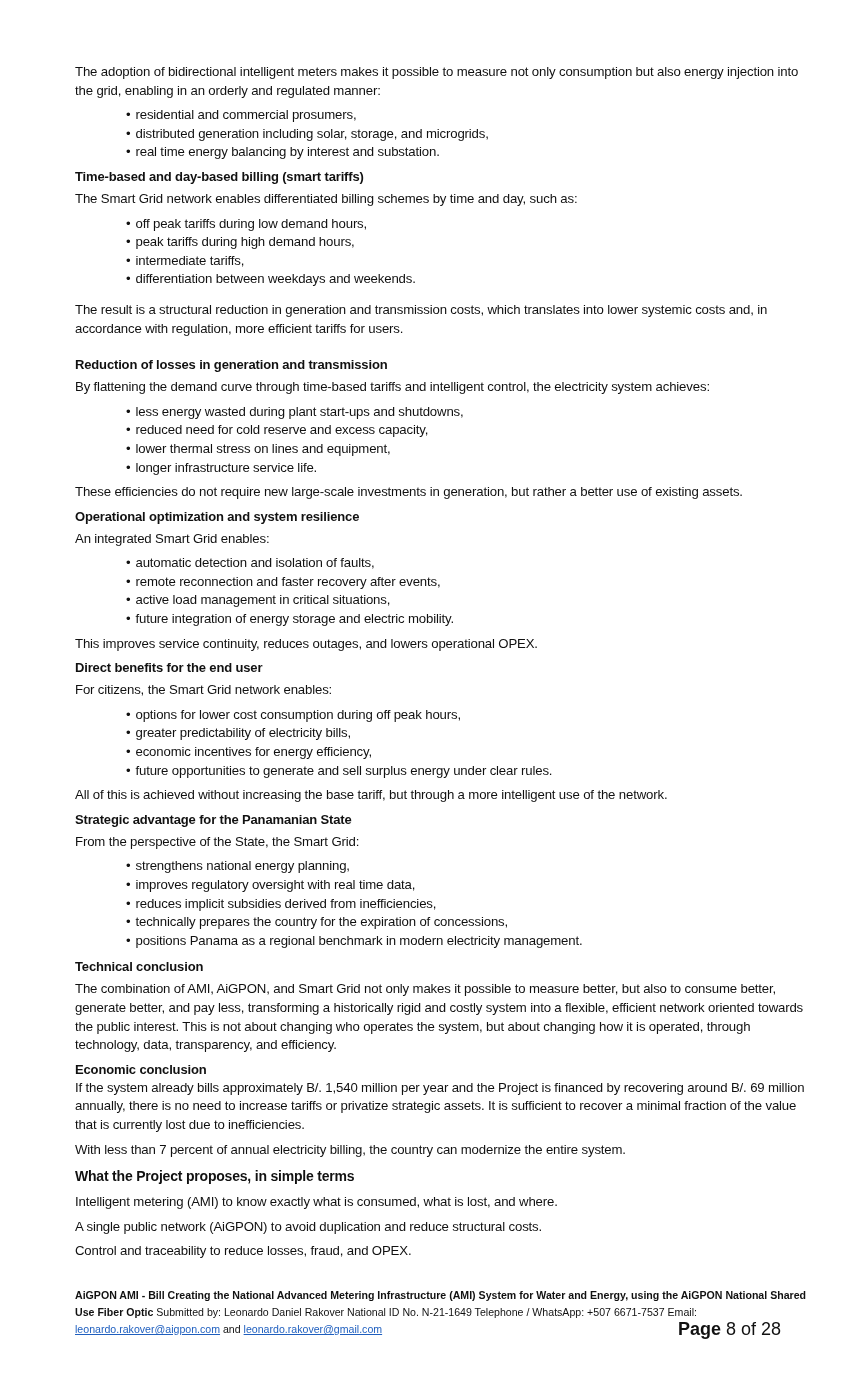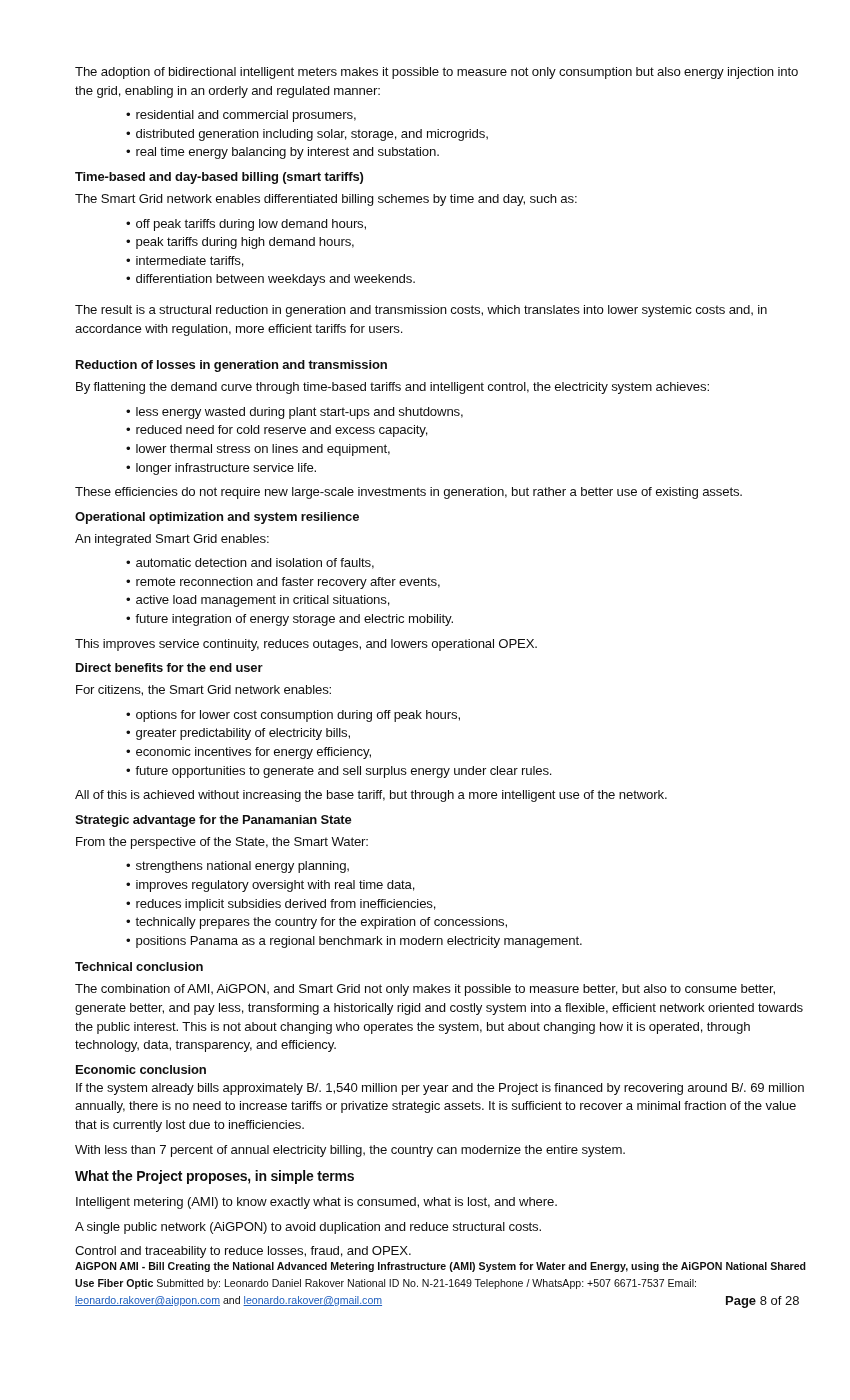--- a/index.html
+++ b/index.html
@@ -6,24 +6,24 @@
   body { width: 850px; height: 1400px; position: relative; overflow: hidden;
          font-family: "Liberation Sans", sans-serif; color: #111; }
   .page { position: absolute; left: 75px; top: 24px; width: 735px; margin-top: 39px; }
   .p { font-size: 13.2px; line-height: 18.6px; margin: 0 0 6px 0; letter-spacing: -0.15px; }
   .h { font-size: 13px; font-weight: bold; line-height: 18px; margin: 0 0 4px 0; letter-spacing: -0.15px; }
   .h2 { font-size: 14px; font-weight: bold; line-height: 22px; margin: 6px 0 6px 0; letter-spacing: -0.2px; }
   ul { list-style: none; margin: 0 0 6px 0; padding: 0 0 0 51px; }
   li { font-size: 13.2px; line-height: 18.6px; letter-spacing: -0.15px; }
   li::before { content: "\2022"; margin-right: 5px; }
   .gap { height: 12px; }
-  .footer { position: absolute; left: 75px; top: 1258px; width: 735px; font-size: 10.6px; line-height: 17px; color: #111; }
+  .footer { position: absolute; left: 75px; top: 1287px; width: 735px; font-size: 10.6px; line-height: 17px; color: #111; }
   .footer b { font-weight: bold; }
   .footer a { color: #1f5fbf; text-decoration: underline; }
-  .pagenum { position: absolute; left: 603px; top: 34px; font-size: 13px; margin-left: 47px; }
+  .pagenum { position: absolute; left: 603px; top: 34px; font-size: 18px; }
   .pagenum b { font-weight: bold; }
 </style>
 </head>
 <body>
 
 <div class="page">
   <p class="p">The adoption of bidirectional intelligent meters makes it possible to measure not only consumption but also energy injection into the grid, enabling in an orderly and regulated manner:</p>
   <ul>
     <li>residential and commercial prosumers,</li>
     <li>distributed generation including solar, storage, and microgrids,</li>
@@ -65,21 +65,21 @@
   <p class="p">For citizens, the Smart Grid network enables:</p>
   <ul>
     <li>options for lower cost consumption during off peak hours,</li>
     <li>greater predictability of electricity bills,</li>
     <li>economic incentives for energy efficiency,</li>
     <li>future opportunities to generate and sell surplus energy under clear rules.</li>
   </ul>
   <p class="p">All of this is achieved without increasing the base tariff, but through a more intelligent use of the network.</p>
 
   <div class="h">Strategic advantage for the Panamanian State</div>
-  <p class="p">From the perspective of the State, the Smart Water:</p>
+  <p class="p">From the perspective of the State, the Smart Grid:</p>
   <ul style="margin-bottom:8px">
     <li>strengthens national energy planning,</li>
     <li>improves regulatory oversight with real time data,</li>
     <li>reduces implicit subsidies derived from inefficiencies,</li>
     <li>technically prepares the country for the expiration of concessions,</li>
     <li>positions Panama as a regional benchmark in modern electricity management.</li>
   </ul>
 
   <div class="h">Technical conclusion</div>
   <p class="p">The combination of AMI, AiGPON, and Smart Grid not only makes it possible to measure better, but also to consume better, generate better, and pay less, transforming a historically rigid and costly system into a flexible, efficient network oriented towards the public interest. This is not about changing who operates the system, but about changing how it is operated, through technology, data, transparency, and efficiency.</p>

